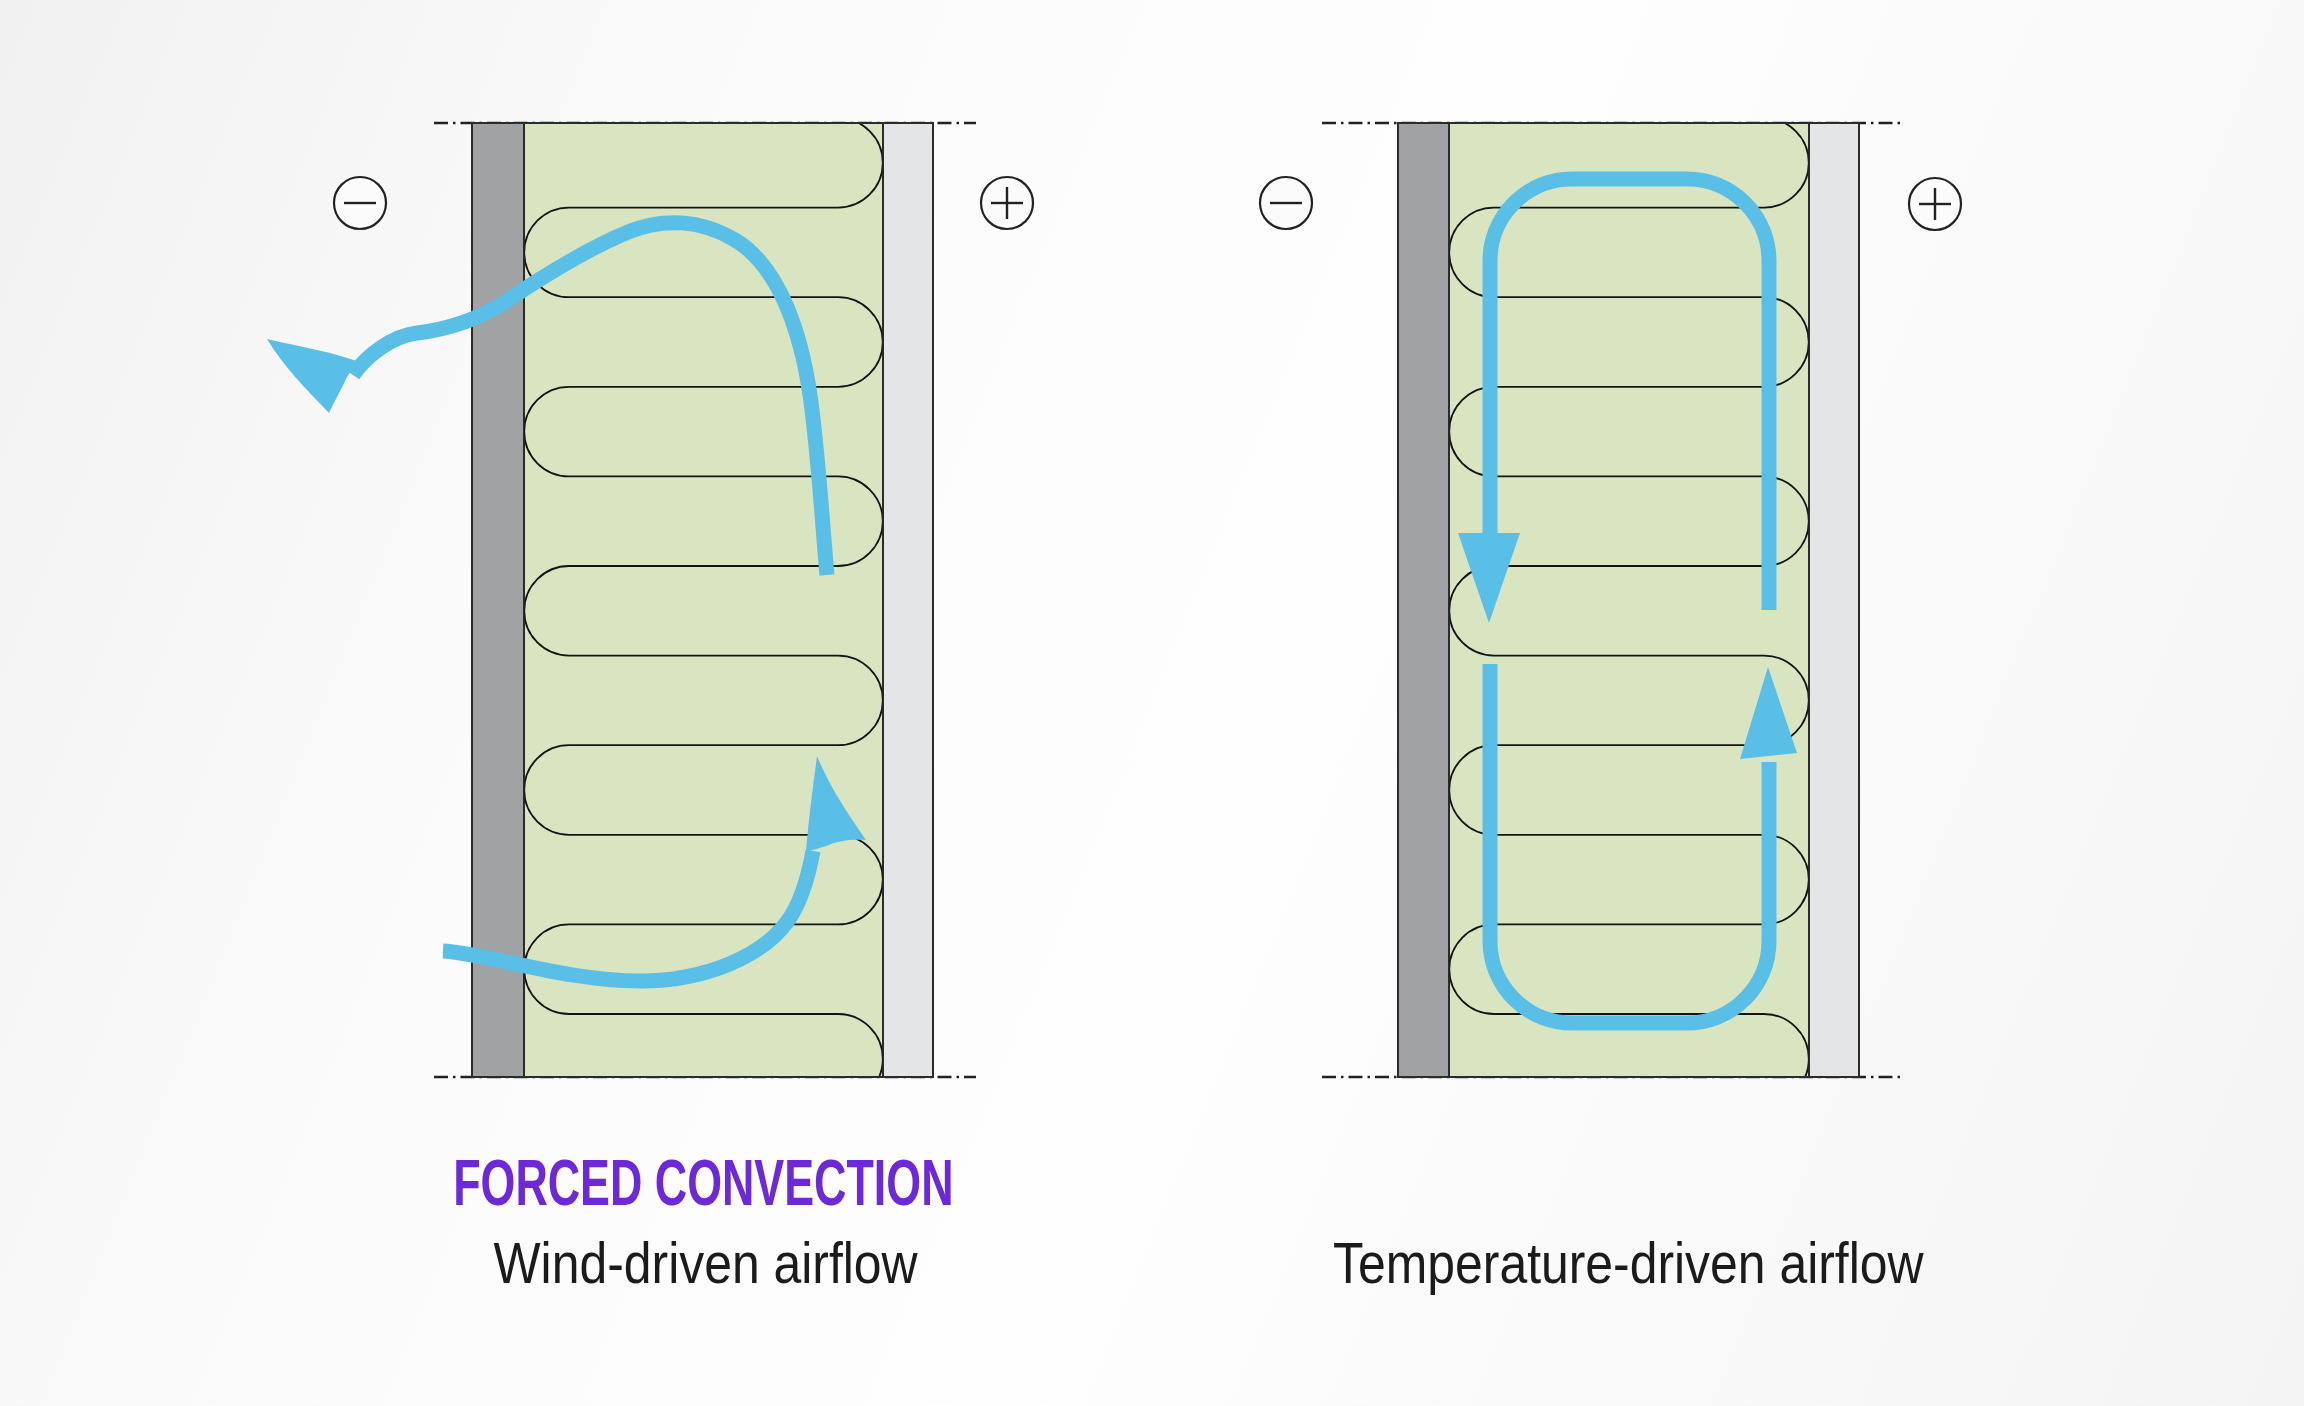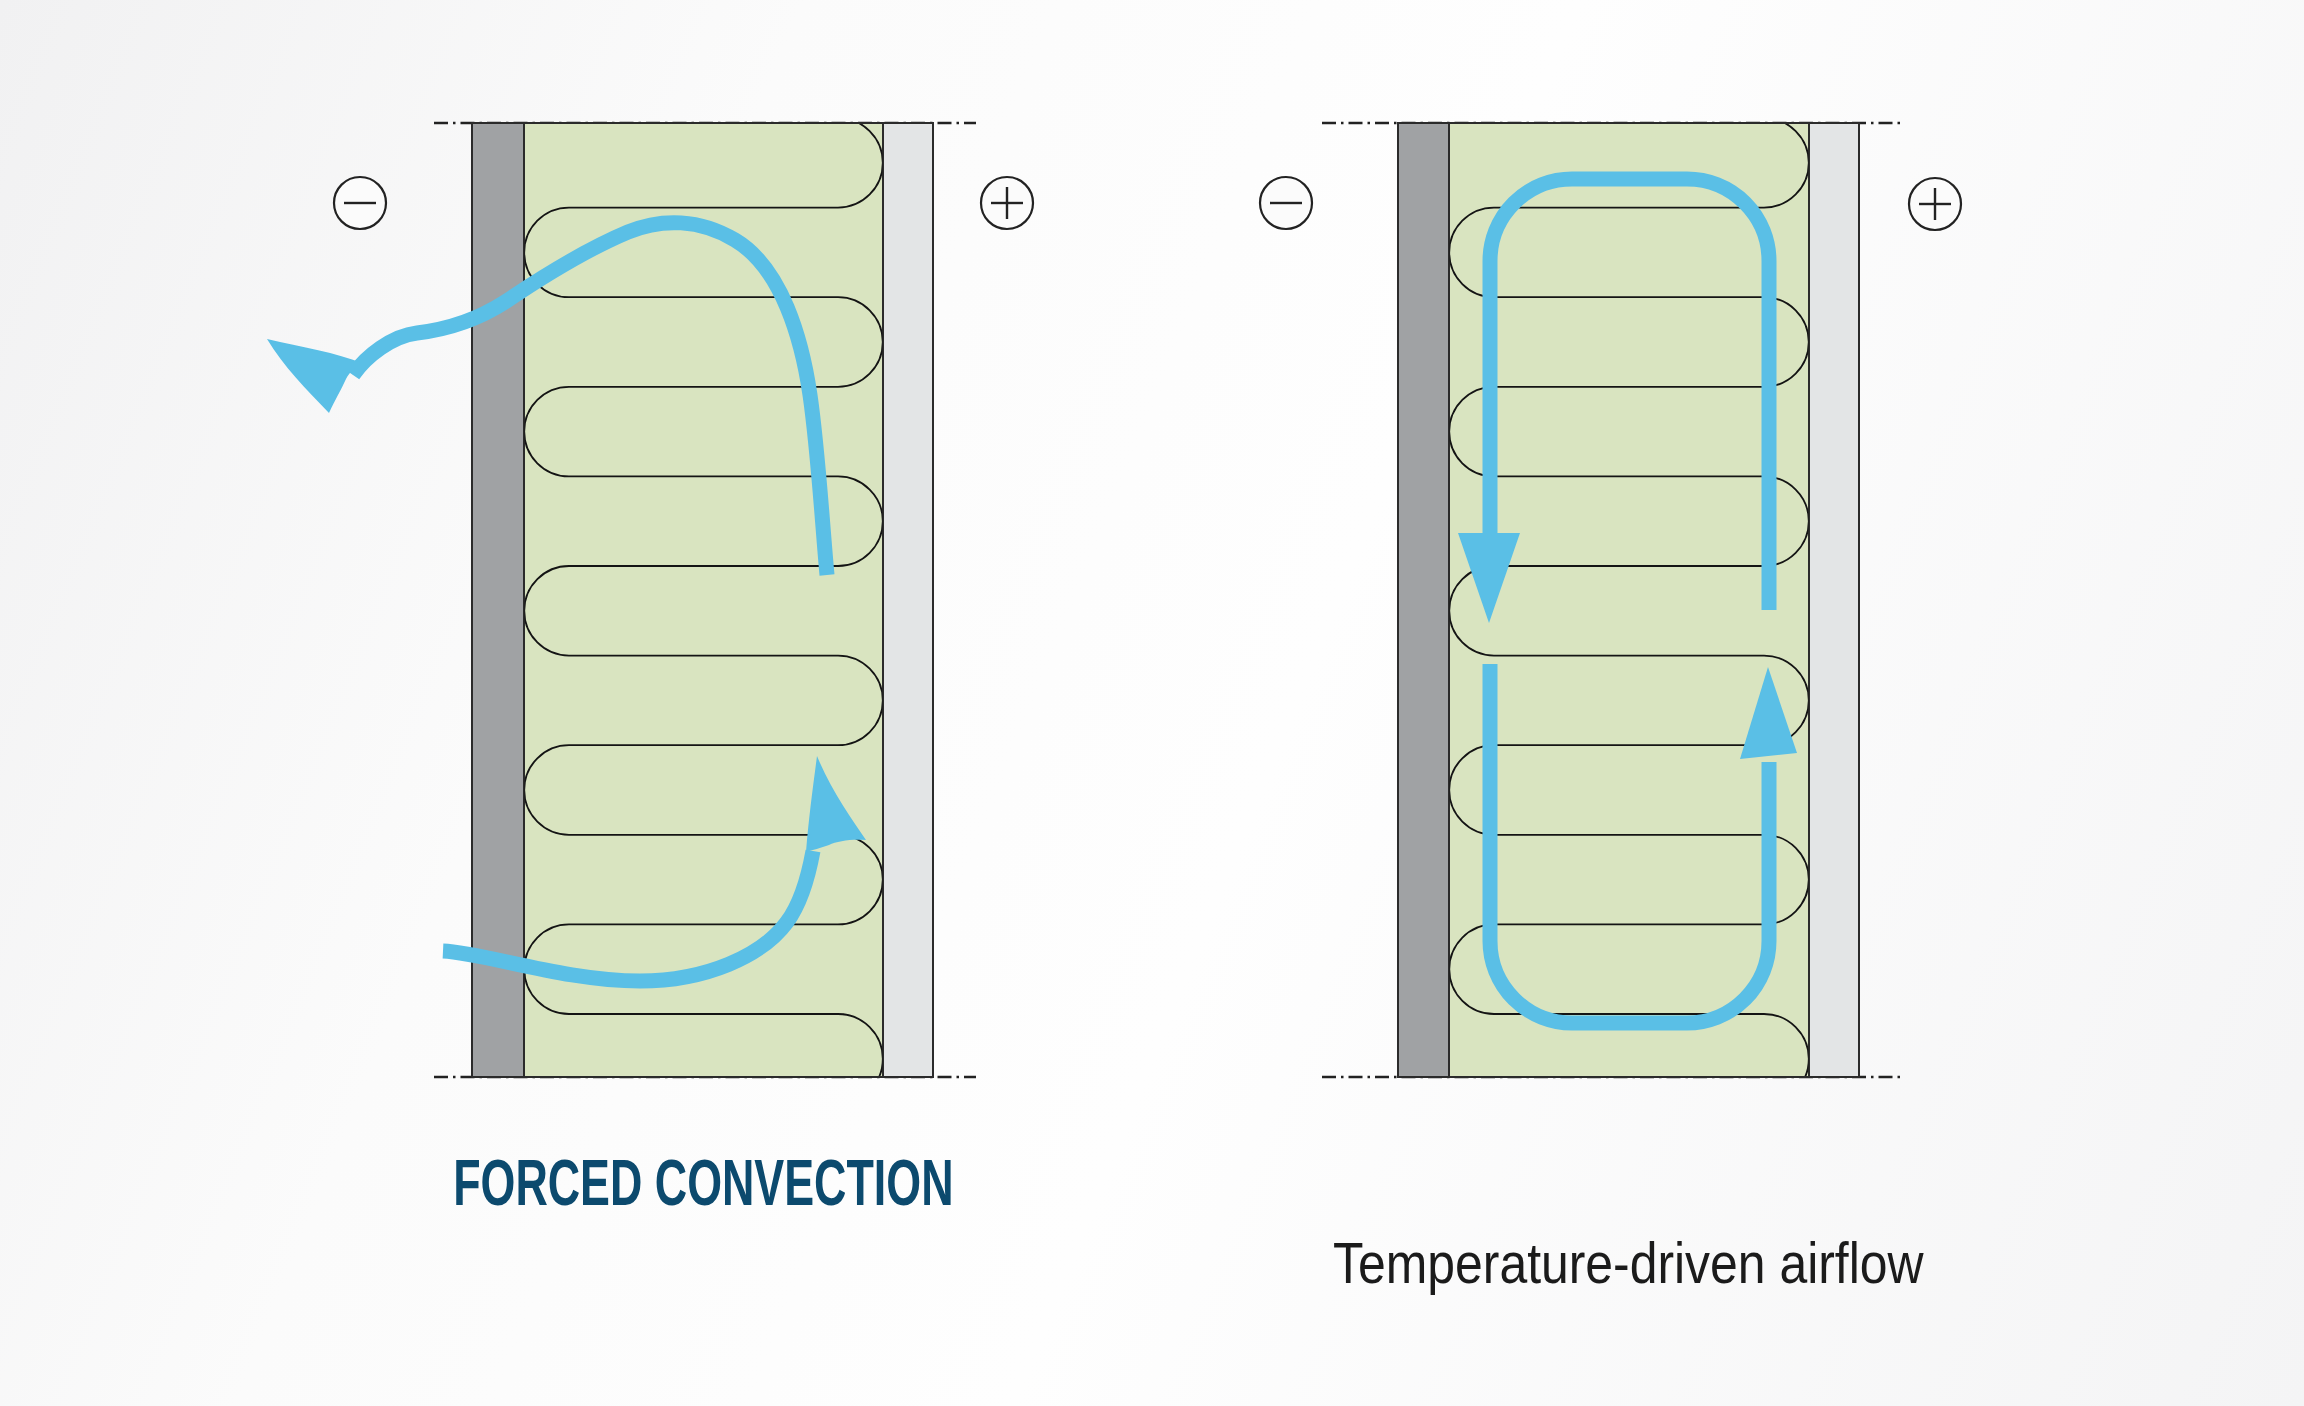--- a/index.html
+++ b/index.html
@@ -6,21 +6,21 @@
   body{
     width:2304px;height:1406px;overflow:hidden;
     font-family:"Liberation Sans","DejaVu Sans",sans-serif;
     background:linear-gradient(112deg,#f1f1f2 0%,#fbfbfb 28%,#fefefe 55%,#f4f4f5 100%);
   }
   .stage{position:relative;width:2304px;height:1406px;}
   .stage > svg{position:absolute;left:0;top:0;}
 
   .caption{position:absolute;width:900px;text-align:center;}
   .caption .inner{display:inline-block;white-space:nowrap;}
-  .panel-title{font-size:64px;font-weight:700;color:#0c4a6e;line-height:1;}
+  .panel-title{font-size:64px;font-weight:700;color:#6d28d9;line-height:1;}
   .panel-title .inner{transform:scaleX(0.70);transform-origin:center;}
   .panel-subtitle{font-size:58px;font-weight:400;color:#1b1b1b;line-height:1;}
   .panel-subtitle .inner{transform:scaleX(0.86);transform-origin:center;}
 
   
   .layer-ext{fill:var(--c-ext);stroke:var(--c-line);stroke-width:2;}
   .layer-ins{fill:var(--c-ins);stroke:var(--c-line);stroke-width:2;}
   .layer-int{fill:var(--c-int);stroke:var(--c-line);stroke-width:2;}
   .batt{fill:none;stroke:var(--c-batt);stroke-width:1.8;}
   .cutline{stroke:var(--c-cut);stroke-width:2.4;stroke-dasharray:14 5 2.5 5;fill:none;}
@@ -122,18 +122,21 @@
         <path class="flowhead" d="M 1740 759 L 1797 753 L 1768 667 Z"></path>
 
         <path class="flow" stroke="url(#gLoopOut)" d="M 1769 261 L 1769 610"></path>
       </g>
     </g>
   </svg>
 
   <div class="caption panel-title" style="left:253px;top:1151px;">
     <span class="inner">FORCED CONVECTION</span>
   </div>
+  <div class="caption panel-subtitle" style="left:256px;top:1234px;">
+    <span class="inner">Wind-driven airflow</span>
+  </div>
 
   <div class="caption panel-subtitle" style="left:1178px;top:1234px;">
     <span class="inner">Temperature-driven airflow</span>
   </div>
 
 </div>
 
 </body></html>

